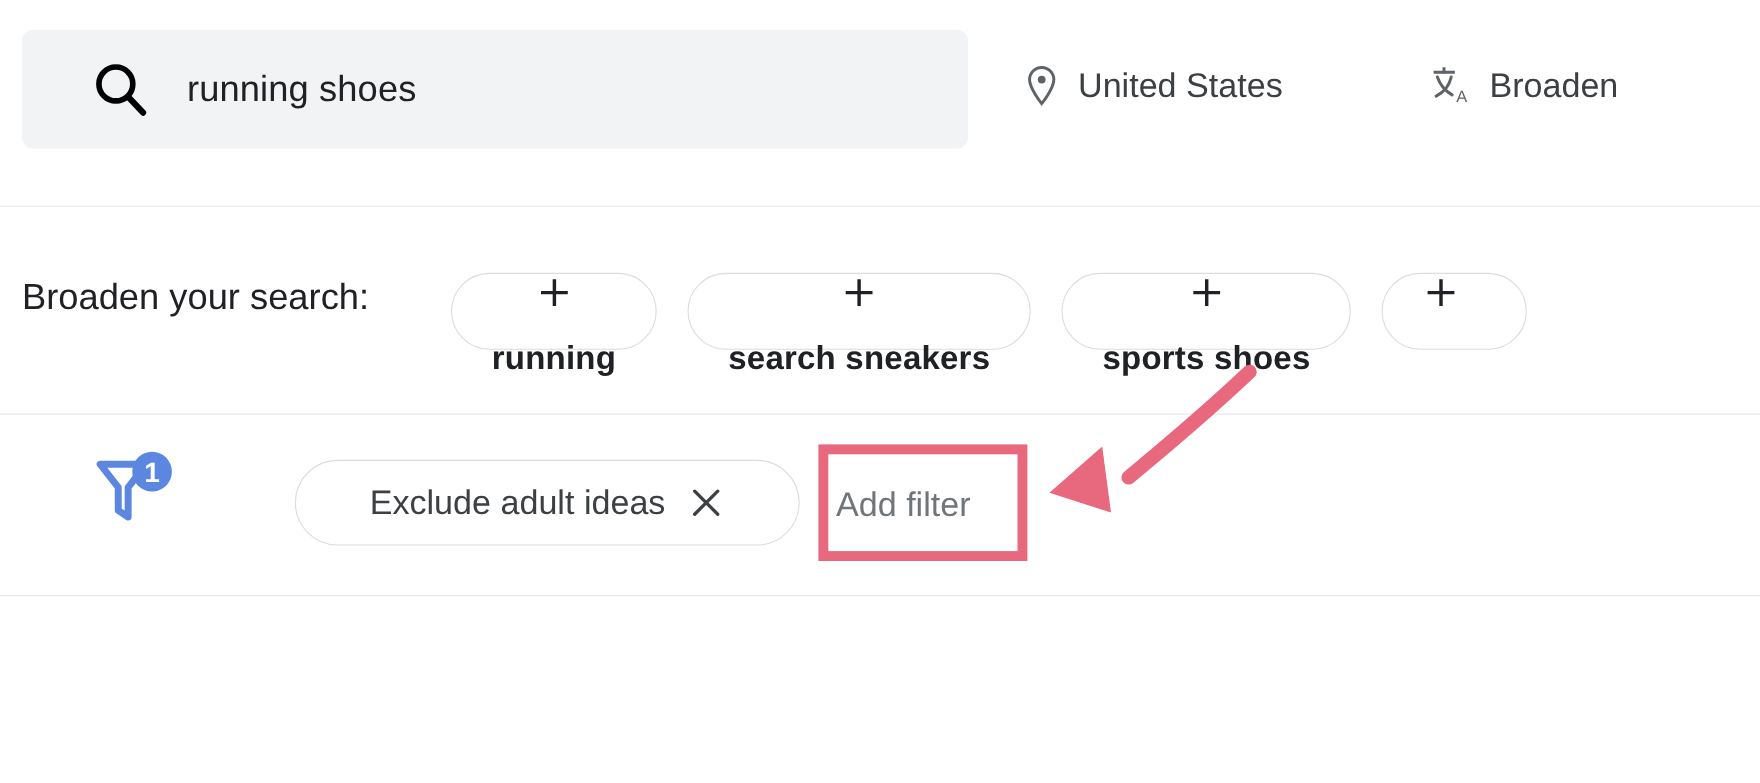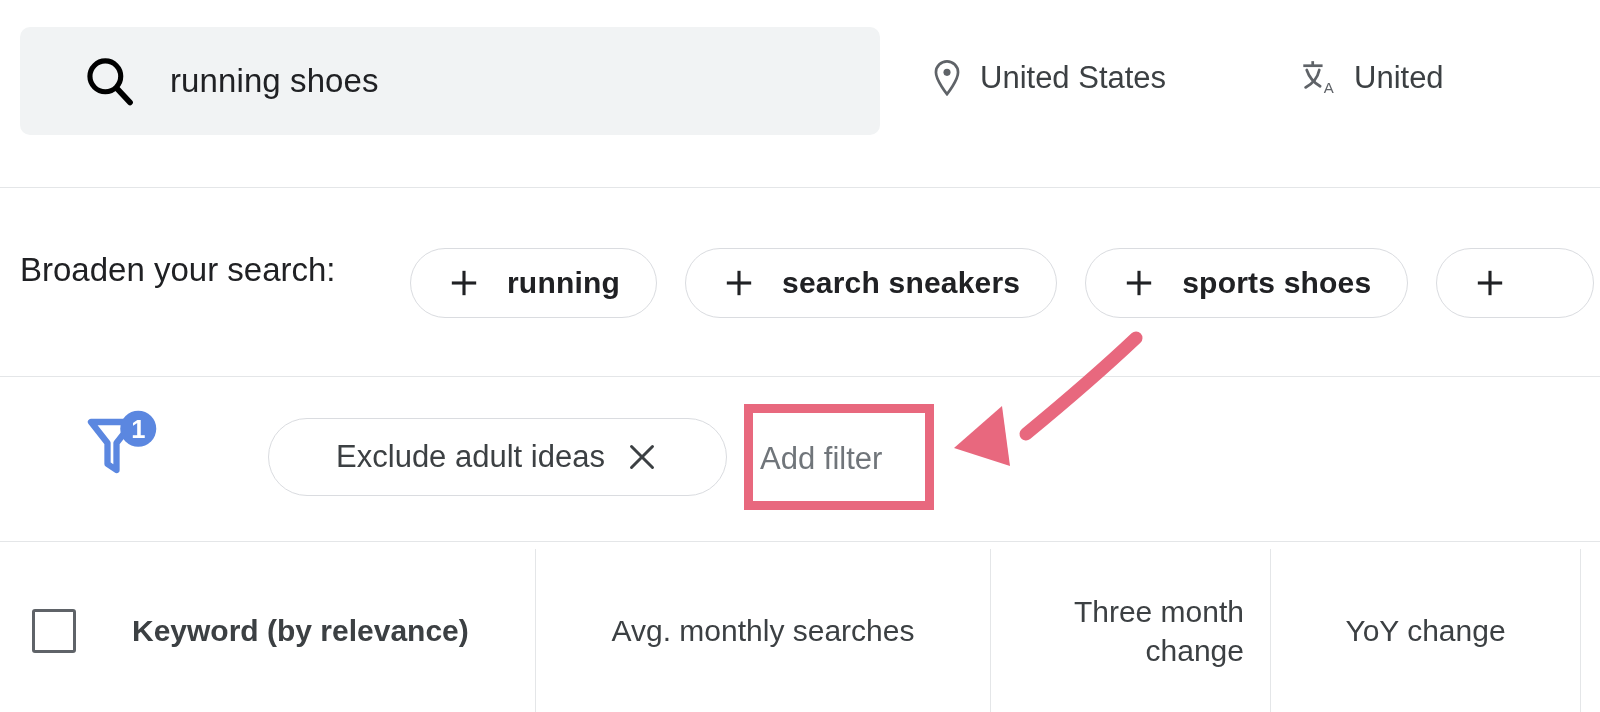--- a/index.html
+++ b/index.html
@@ -43,21 +43,21 @@
   
   .broaden-row { position: absolute; left: 0; top: 188px; width: 1600px; height: 188px; }
   .broaden-label {
     position: absolute; left: 20px; top: 63px;
     font-size: 33px; color: #202124; white-space: nowrap;
   }
   .chips-wrap { position: absolute; left: 410px; top: 248px; display: flex; gap: 28px; }
   .chip-add {
     height: 70px; border: 1px solid #dadce0; border-radius: 36px;
     background: #fff; display: flex; align-items: center;
-    padding: 0 36px; gap: 26px; white-space: nowrap;
+    padding: 0 36px; gap: 26px; white-space: nowrap; flex-direction: column;
   }
   .chip-add .plus { line-height: 0; display: block; }
   .chip-add .lbl {
     font-size: 30px; font-weight: bold; color: #202124; letter-spacing: .2px;
   }
   .chip-add.truncated { padding-right: 60px; }
 
   
   .filter-row { position: absolute; left: 0; top: 377px; width: 1600px; height: 164px; }
   .funnel { position: absolute; left: 82px; top: 407px; line-height: 0; }
@@ -141,21 +141,21 @@
     <div class="meta-item meta-lang">
       <span class="ic">
         <svg width="38" height="40" viewBox="0 0 26 28">
           <line x1="2" y1="5.4" x2="15.5" y2="5.4" stroke="#5f6368" stroke-width="1.9"></line>
           <line x1="8.6" y1="2.2" x2="8.6" y2="6.2" stroke="#5f6368" stroke-width="1.9"></line>
           <path d="M4.4 8.4c1.8 5.4 5.2 9 9.4 11.4" fill="none" stroke="#5f6368" stroke-width="1.9" stroke-linecap="round"></path>
           <path d="M13.2 8.4c-1.2 5.6-4.6 9.6-9.6 12.2" fill="none" stroke="#5f6368" stroke-width="1.9" stroke-linecap="round"></path>
           <text x="16.4" y="24.4" font-family="Liberation Sans, sans-serif" font-size="10.5" fill="#5f6368">A</text>
         </svg>
       </span>
-      <span>United</span>
+      <span>Broaden</span>
     </div>
   </div>
 
   <div class="hr hr1"></div>
 
   <div class="broaden-row">
     <span class="broaden-label">Broaden your search:</span>
   </div>
 
   <div class="chips-wrap">
@@ -227,41 +227,14 @@
   <div class="anno-box"></div>
   <div class="anno-arrow">
     <svg width="260" height="170" viewBox="0 0 260 170">
       <path d="M206 18 C 170 52, 130 86, 96 114" fill="none" stroke="#e8687e" stroke-width="13" stroke-linecap="round"></path>
       <path d="M24 128 L 72 86 L 80 146 Z" fill="#e8687e"></path>
     </svg>
   </div>
 
   <div class="hr hr3"></div>
 
-  <div class="thead">
-
-    <div class="th th-keyword">
-      <span class="checkbox"></span>
-      <span class="lbl">Keyword (by relevance)</span>
-    </div>
-
-    <div class="vdiv" style="left:535px"></div>
-
-    <div class="th th-avg">
-      <span class="lbl">Avg. monthly searches</span>
-    </div>
-
-    <div class="vdiv" style="left:990px"></div>
-
-    <div class="th th-three">
-      <span class="lbl">Three month change</span>
-    </div>
-
-    <div class="vdiv" style="left:1270px"></div>
-
-    <div class="th th-yoy">
-      <span class="lbl">YoY change</span>
-    </div>
-
-    <div class="vdiv" style="left:1580px"></div>
-  </div>
 
 </div>
 
 </body></html>

